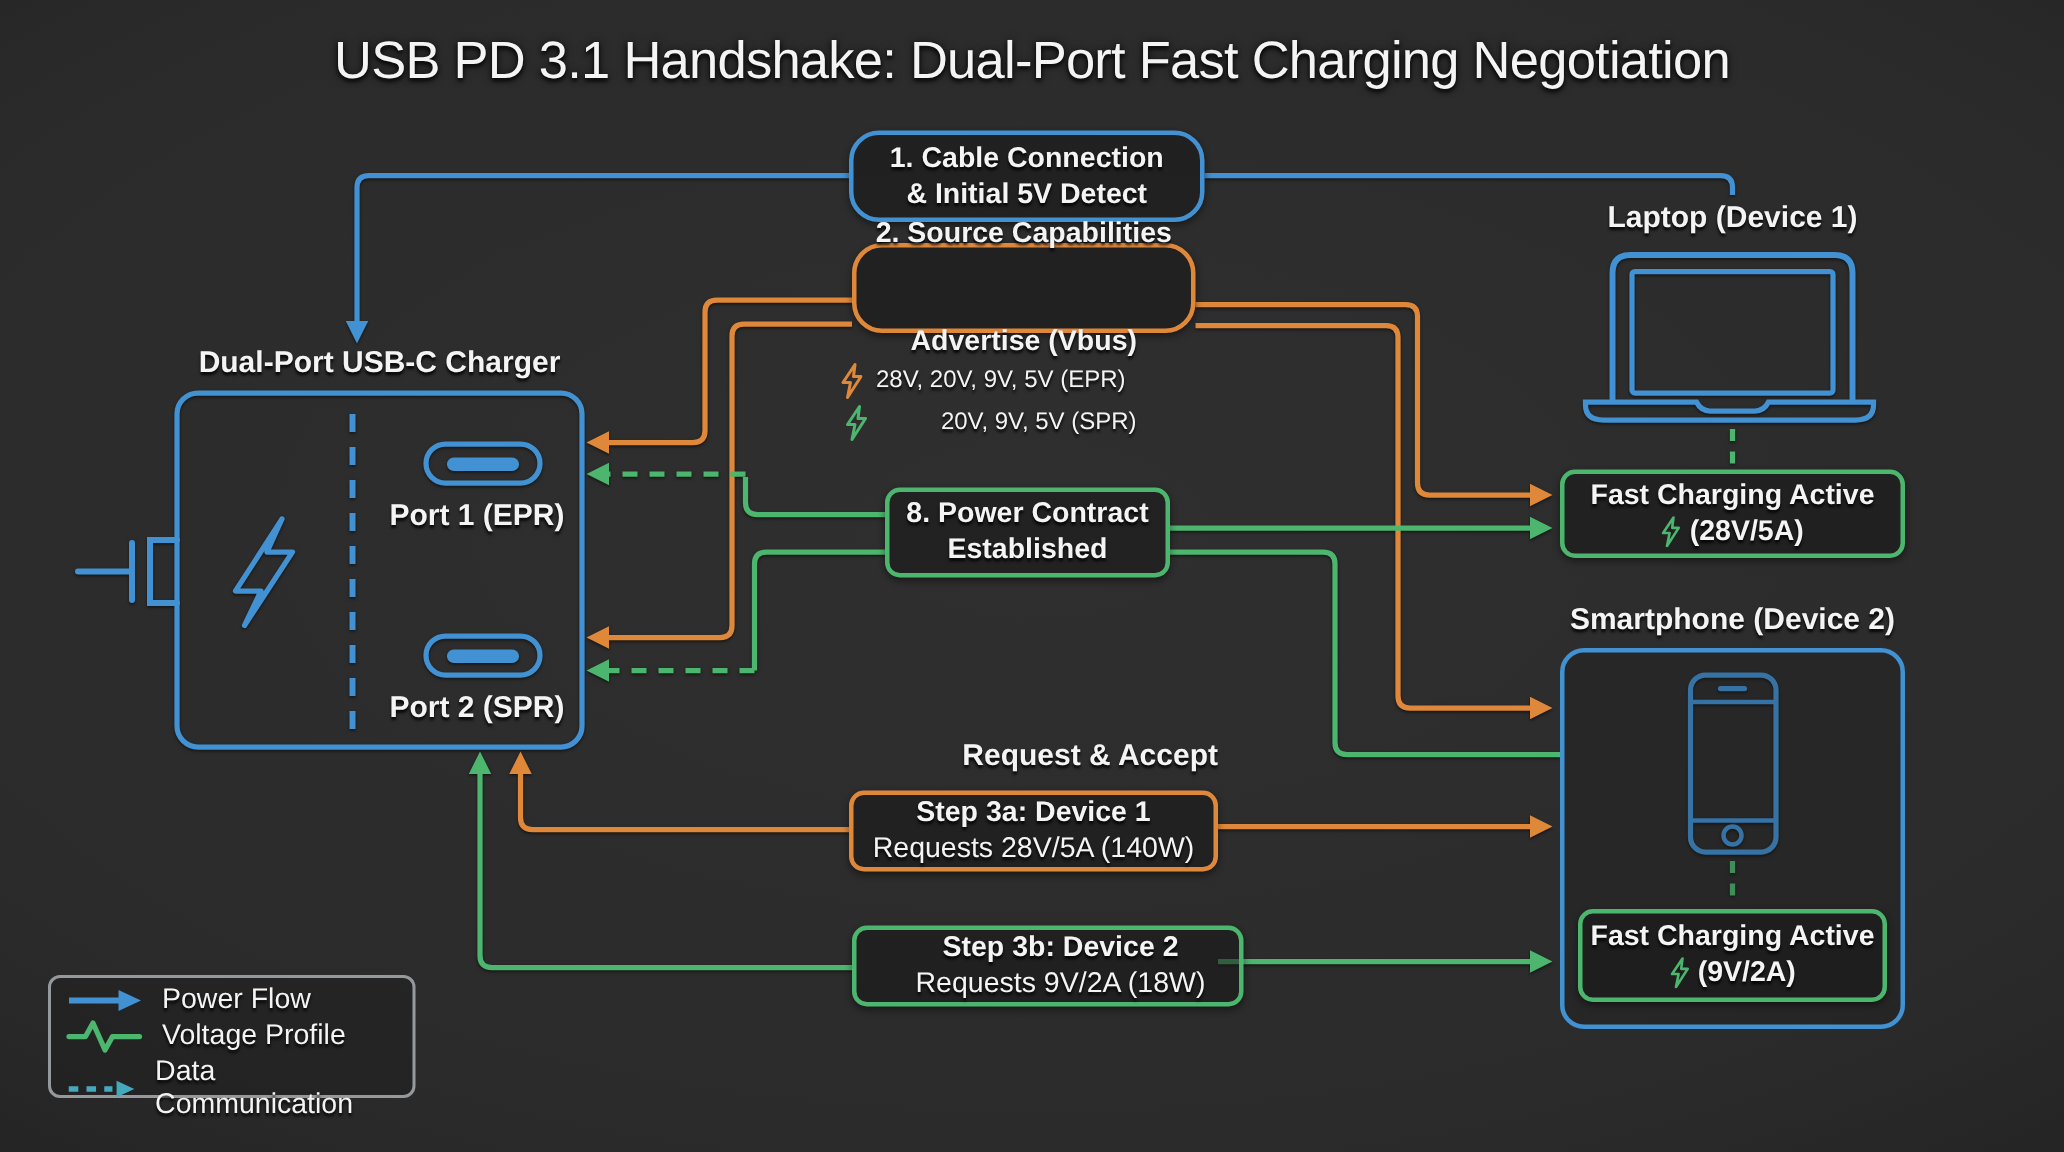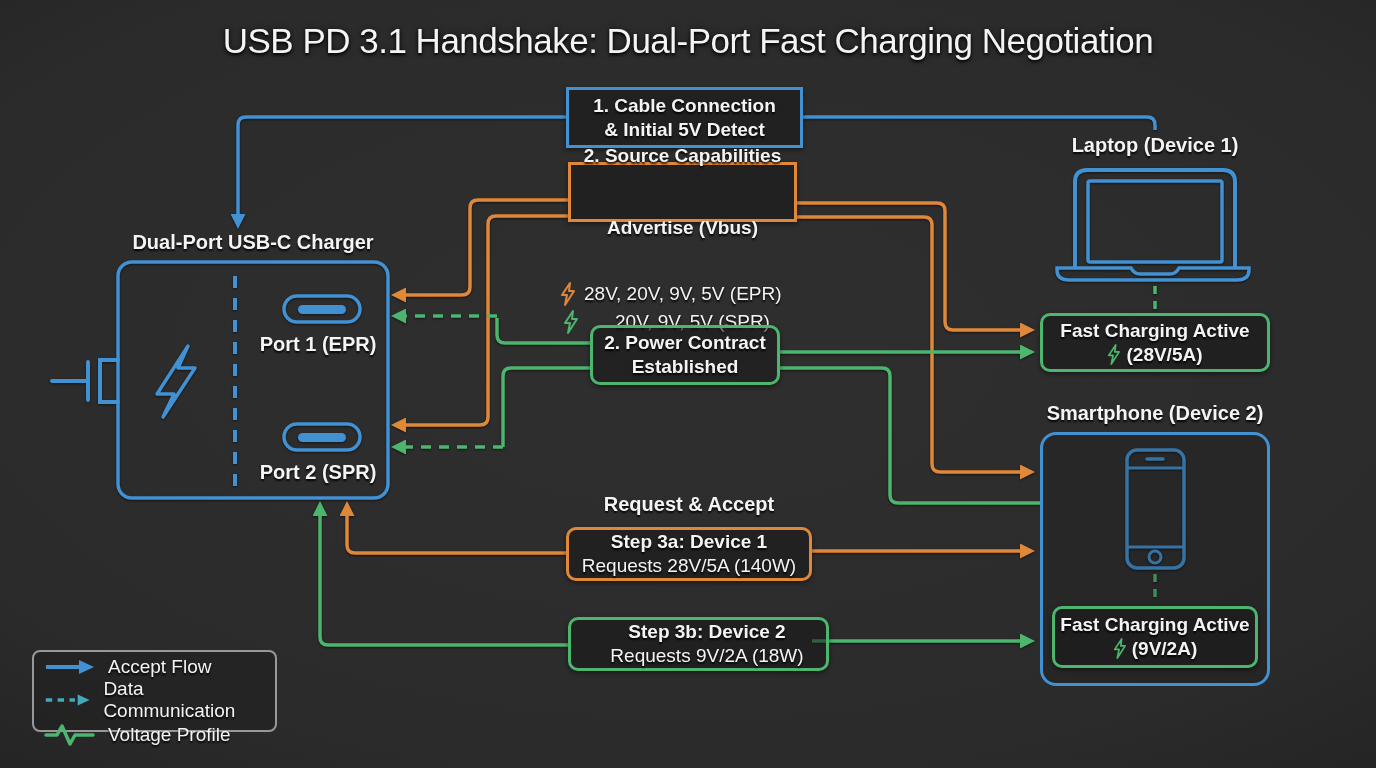--- a/index.html
+++ b/index.html
@@ -8,33 +8,33 @@
     font-family:"Liberation Sans","DejaVu Sans",sans-serif;
     background:radial-gradient(115% 105% at 50% 46%, #2f2f2f 0%, #2b2b2b 52%, #222222 74%, #161616 90%, #0a0a0a 100%);
     color:#f4f4f4;
   }
   #wires{position:absolute;left:0;top:0;z-index:1;filter:drop-shadow(0 1px 1px rgba(0,0,0,0.55));}
   .abs{position:absolute;z-index:2;}
   .ttl{font-weight:normal;font-size:35px;letter-spacing:-0.5px;text-align:center;
        text-shadow:0 2px 3px rgba(0,0,0,0.9),0 0 6px rgba(0,0,0,0.55);}
   .lbl{font-weight:bold;font-size:20px;text-align:center;
        text-shadow:0 2px 2px rgba(0,0,0,0.9);}
-  .nodebox{border-radius:0;background:rgba(24,24,24,0.55);
+  .nodebox{border-radius:20px;background:rgba(24,24,24,0.55);
        box-shadow:0 2px 5px rgba(0,0,0,0.45);
        display:flex;flex-direction:column;align-items:center;justify-content:center;
        text-align:center;line-height:1.25;font-size:19px;
        text-shadow:0 2px 2px rgba(0,0,0,0.9);}
   .b-blue{border:3px solid #4191d3;}
   .b-orange{border:3px solid #e0883a;}
   .b-green{border:3px solid #4cb56e;}
   .bold{font-weight:bold;}
   .reg{font-weight:normal;}
   .statusrow{display:flex;align-items:center;justify-content:center;gap:6px;font-weight:bold;}
-  .caprow{display:flex;align-items:center;gap:9px;font-size:19px;
-          text-shadow:0 2px 2px rgba(0,0,0,0.9);margin-top:40px;}
+  .caprow{display:flex;align-items:center;gap:9px;font-size:16px;
+          text-shadow:0 2px 2px rgba(0,0,0,0.9);}
   .caprow .cap-text-center{flex:1;text-align:center;}
   #legend{border:2.5px solid #96999c;border-radius:8px;background:rgba(28,28,28,0.45);
           display:flex;flex-direction:column;justify-content:space-evenly;
           padding:4px 10px;box-sizing:border-box;}
   .legrow{display:flex;align-items:center;gap:12px;font-size:19px;
           text-shadow:0 2px 2px rgba(0,0,0,0.9);}
   svg{display:block;}
 </style>
 </head>
 <body>
@@ -134,21 +134,21 @@
     <span>28V, 20V, 9V, 5V (EPR)</span>
   </div>
   <div class="abs caprow" style="left:563px;top:269px;width:235px;height:26px;">
     <svg width="15" height="24" viewBox="0 0 15 24">
       <path d="M10,1 L2,13 H7 L5,23 L14,9 H9 Z" fill="none" stroke="#4cb56e" stroke-width="2" stroke-linejoin="round"></path>
     </svg>
     <span class="cap-text-center">20V, 9V, 5V (SPR)</span>
   </div>
 
   <div class="abs nodebox b-green bold" style="left:590px;top:325px;width:184px;height:54px;border-radius:10px;">
-    <div>2. Power Contract</div>
+    <div>8. Power Contract</div>
     <div>Established</div>
   </div>
 
   <div class="abs lbl" style="left:118px;top:231px;width:270px;">Dual-Port USB-C Charger</div>
   <div class="abs lbl" style="left:252px;top:333px;width:132px;">Port 1 (EPR)</div>
   <div class="abs lbl" style="left:252px;top:461px;width:132px;">Port 2 (SPR)</div>
 
   <div class="abs lbl" style="left:1040px;top:134px;width:230px;">Laptop (Device 1)</div>
   <div class="abs nodebox b-green" style="left:1040px;top:313px;width:224px;height:53px;border-radius:10px;">
     <div class="bold">Fast Charging Active</div>
@@ -165,48 +165,48 @@
   <div class="abs nodebox b-green" style="left:1052px;top:606px;width:200px;height:56px;border-radius:10px;">
     <div class="bold">Fast Charging Active</div>
     <div class="statusrow">
       <svg width="13" height="21" viewBox="0 0 15 24">
         <path d="M10,1 L2,13 H7 L5,23 L14,9 H9 Z" fill="none" stroke="#4cb56e" stroke-width="2" stroke-linejoin="round"></path>
       </svg>
       <span>(9V/2A)</span>
     </div>
   </div>
 
-  <div class="abs lbl" style="left:566px;top:493px;width:246px;">Request &amp; Accept</div>
+  <div class="abs lbl" style="left:566px;top:493px;width:246px;text-align:right;">Request &amp; Accept</div>
 
   <div class="abs nodebox b-orange" style="left:566px;top:527px;width:240px;height:48px;border-radius:10px;">
     <div class="bold">Step 3a: Device 1</div>
     <div class="reg">Requests 28V/5A (140W)</div>
   </div>
 
   <div class="abs nodebox b-green" style="left:568px;top:617px;width:238px;height:48px;border-radius:10px;padding-left:17px;">
     <div class="bold">Step 3b: Device 2</div>
     <div class="reg">Requests 9V/2A (18W)</div>
   </div>
 
   <div id="legend" class="abs" style="left:32px;top:650px;width:245px;height:82px;">
     <div class="legrow">
       <svg width="52" height="20" viewBox="0 0 52 20">
         <path d="M2,10 H37" stroke="#4191d3" stroke-width="4" fill="none"></path>
         <path d="M35,3 L50,10 L35,17 Z" fill="#4191d3"></path>
       </svg>
-      <span>Accept Flow</span>
+      <span>Power Flow</span>
+    </div>
+    <div class="legrow">
+      <svg width="52" height="26" viewBox="0 0 52 26">
+        <path d="M2,13 H13 L18,4 L26,22 L31,13 H49" stroke="#4cb56e" stroke-width="3.5" fill="none" stroke-linejoin="round" stroke-linecap="round"></path>
+      </svg>
+      <span>Voltage Profile</span>
     </div>
     <div class="legrow">
       <svg width="52" height="20" viewBox="0 0 52 20">
         <path d="M2,10 H34" stroke="#44a9bd" stroke-width="4" fill="none" stroke-dasharray="7 6"></path>
         <path d="M37,4 L50,10 L37,16 Z" fill="#44a9bd"></path>
       </svg>
       <span>Data Communication</span>
     </div>
-    <div class="legrow">
-      <svg width="52" height="26" viewBox="0 0 52 26">
-        <path d="M2,13 H13 L18,4 L26,22 L31,13 H49" stroke="#4cb56e" stroke-width="3.5" fill="none" stroke-linejoin="round" stroke-linecap="round"></path>
-      </svg>
-      <span>Voltage Profile</span>
-    </div>
   </div>
 
 </div>
 
 </body></html>

